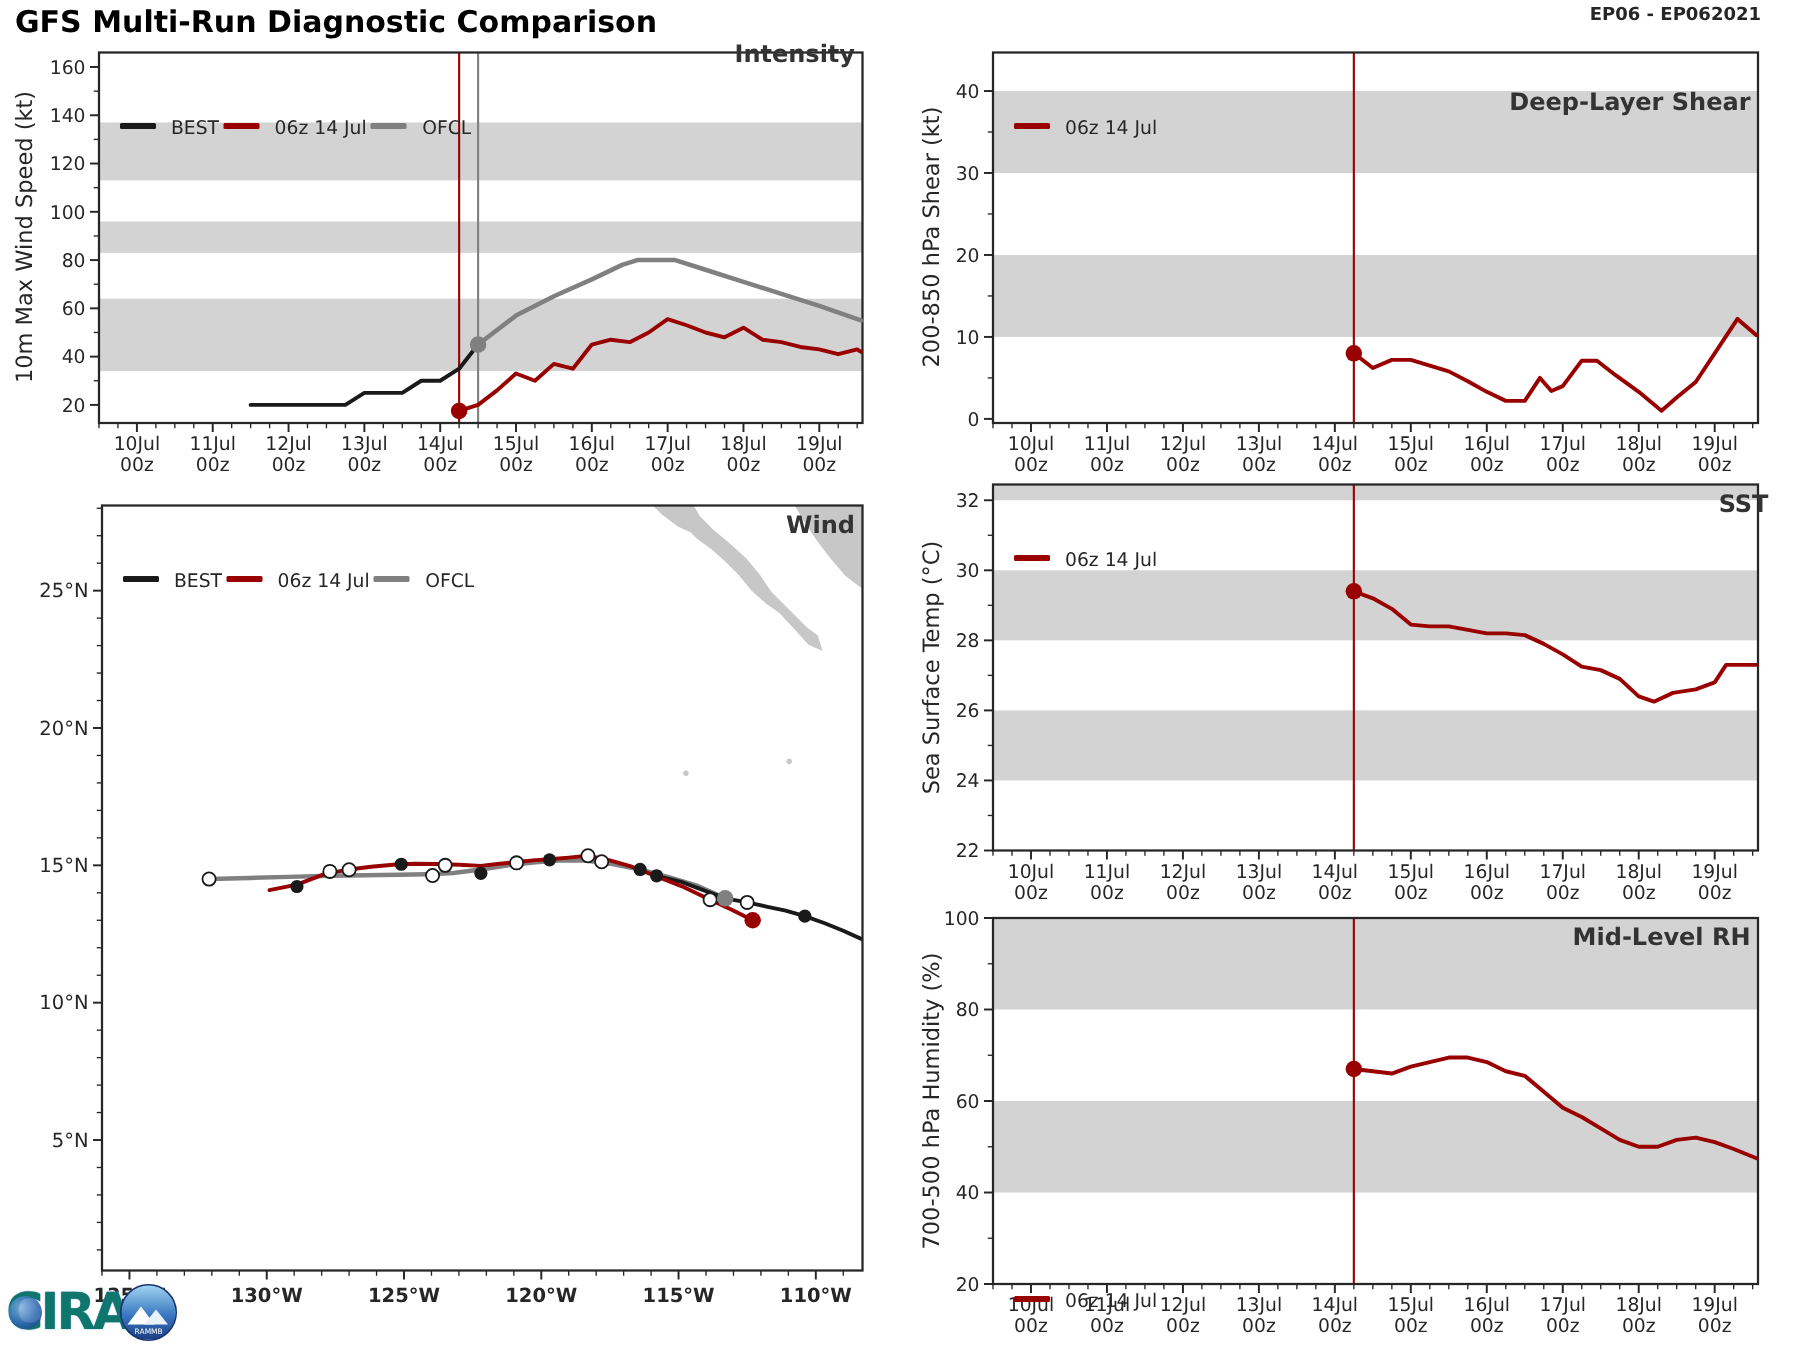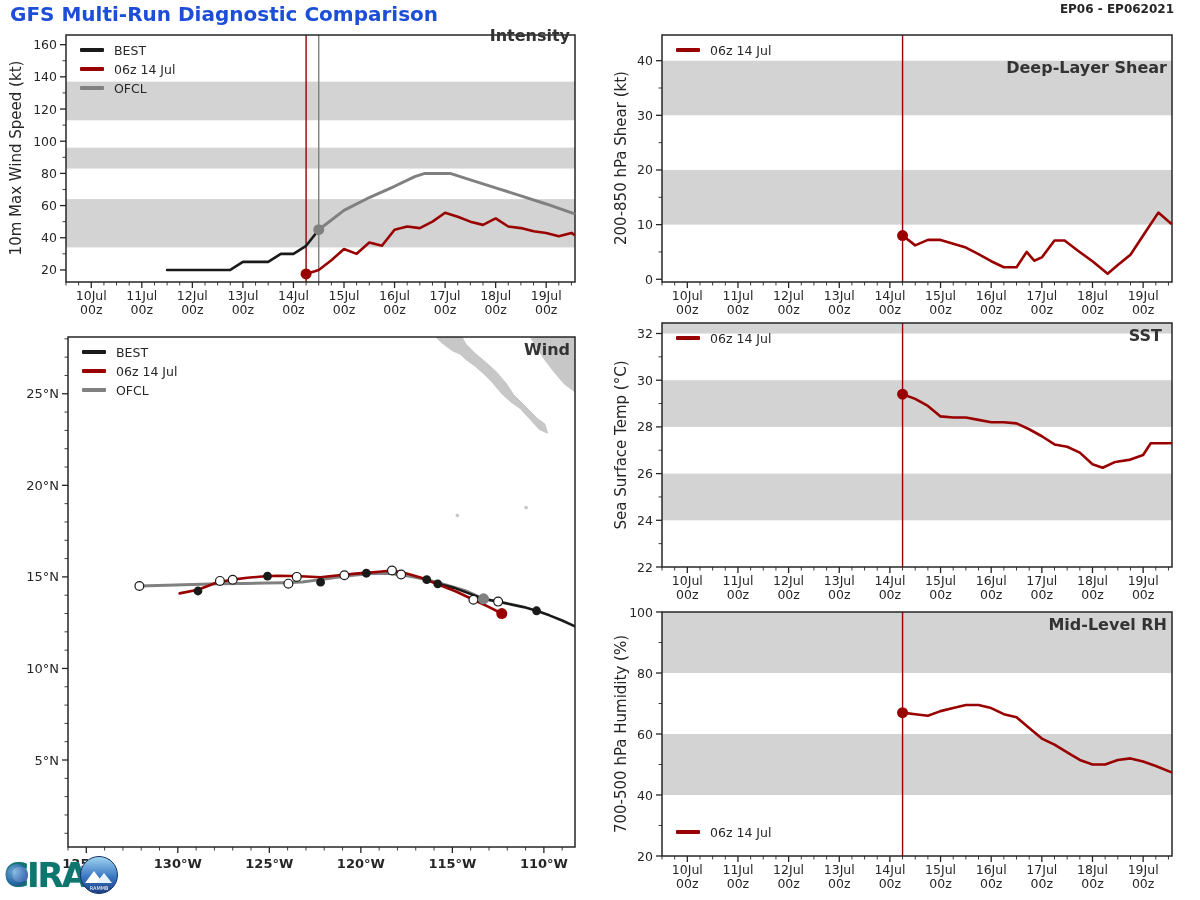--- a/index.html
+++ b/index.html
@@ -1,25 +1,25 @@
 <!DOCTYPE html>
 <html><head>
 <meta charset="utf-8">
 <style>
   html,body{margin:0;padding:0;background:#ffffff;}
   .stage{
     position:relative;width:1200px;height:900px;background:#ffffff;overflow:hidden;
     font-family:"DejaVu Sans","Liberation Sans",sans-serif;color:#262626;
   }
   .stage svg{position:absolute;left:0;top:0;}
-  .hdr-title{position:absolute;left:10px;top:2px;font-size:20px;font-weight:bold;color:#1d4ed8;white-space:nowrap;}
+  .hdr-title{position:absolute;left:10px;top:2px;font-size:20px;font-weight:bold;color:#000000;white-space:nowrap;}
   .hdr-storm{position:absolute;right:26px;top:2px;font-size:12px;font-weight:bold;color:#262626;white-space:nowrap;}
   .panel-title{position:absolute;font-size:16px;font-weight:bold;color:#333333;white-space:nowrap;}
   .ylabel{position:absolute;font-size:15px;color:#262626;white-space:nowrap;transform:translate(-50%,-50%) rotate(-90deg);}
-  .legend{position:absolute;display:flex;flex-direction:column;gap:3px;}
+  .legend{position:absolute;display:flex;flex-direction:row;gap:3px;margin-top:34px;}
   .legend-row{display:flex;align-items:center;gap:10px;height:16px;}
   .legend-swatch{display:inline-block;width:24px;height:4px;border-radius:1px;flex:0 0 auto;}
   .legend-label{font-size:12.5px;color:#262626;white-space:nowrap;}
   .logo{position:absolute;left:4px;top:856px;display:flex;align-items:center;}
   .logo-cira{font-size:34px;font-weight:bold;font-style:normal;color:#0f766e;letter-spacing:-2px;line-height:38px;
     text-shadow:0 0 1px #7ea0d4;}
   .logo-globe{position:absolute;left:2px;top:8px;width:22px;height:22px;border-radius:50%;
     background:radial-gradient(circle at 35% 35%,#7fb2e0 0%,#2b66b0 55%,#16336e 100%);opacity:.85;}
   .logo-badge{position:relative;width:36px;height:36px;border-radius:50%;margin-left:-6px;
     background:linear-gradient(180deg,#9fd4f0 0%,#3a77c2 55%,#1b3f85 100%);border:1px solid #16336e;overflow:hidden;}
@@ -485,21 +485,21 @@
         <line x1="64.5" y1="338.8312387791742" x2="68" y2="338.8312387791742" stroke="#262626" stroke-width="0.9"></line>
         <rect x="68" y="337" width="507" height="510" fill="none" stroke="#262626" stroke-width="1.5"></rect>
       </g>
     </svg>
 
   <div class="hdr-title">GFS Multi-Run Diagnostic Comparison</div>
   <div class="hdr-storm">EP06 - EP062021</div>
 
   <div class="panel-title" style="right:630px;top:26px;">Intensity</div>
   <div class="panel-title" style="right:33px;top:38px;margin-top:20px;">Deep-Layer Shear</div>
-  <div class="panel-title" style="right:38px;top:326px;">SST</div>
+  <div class="panel-title" style="right:21px;top:326px;">SST</div>
   <div class="panel-title" style="right:33px;top:615px;">Mid-Level RH</div>
   <div class="panel-title" style="right:630px;top:340px;">Wind</div>
 
   <div class="ylabel" style="left:16px;top:158px;">10m Max Wind Speed (kt)</div>
   <div class="ylabel" style="left:621px;top:158px;">200-850 hPa Shear (kt)</div>
   <div class="ylabel" style="left:621px;top:445px;">Sea Surface Temp (°C)</div>
   <div class="ylabel" style="left:621px;top:734px;">700-500 hPa Humidity (%)</div>
 
   <div class="legend" style="left:80px;top:42px;">
     <div class="legend-row">

